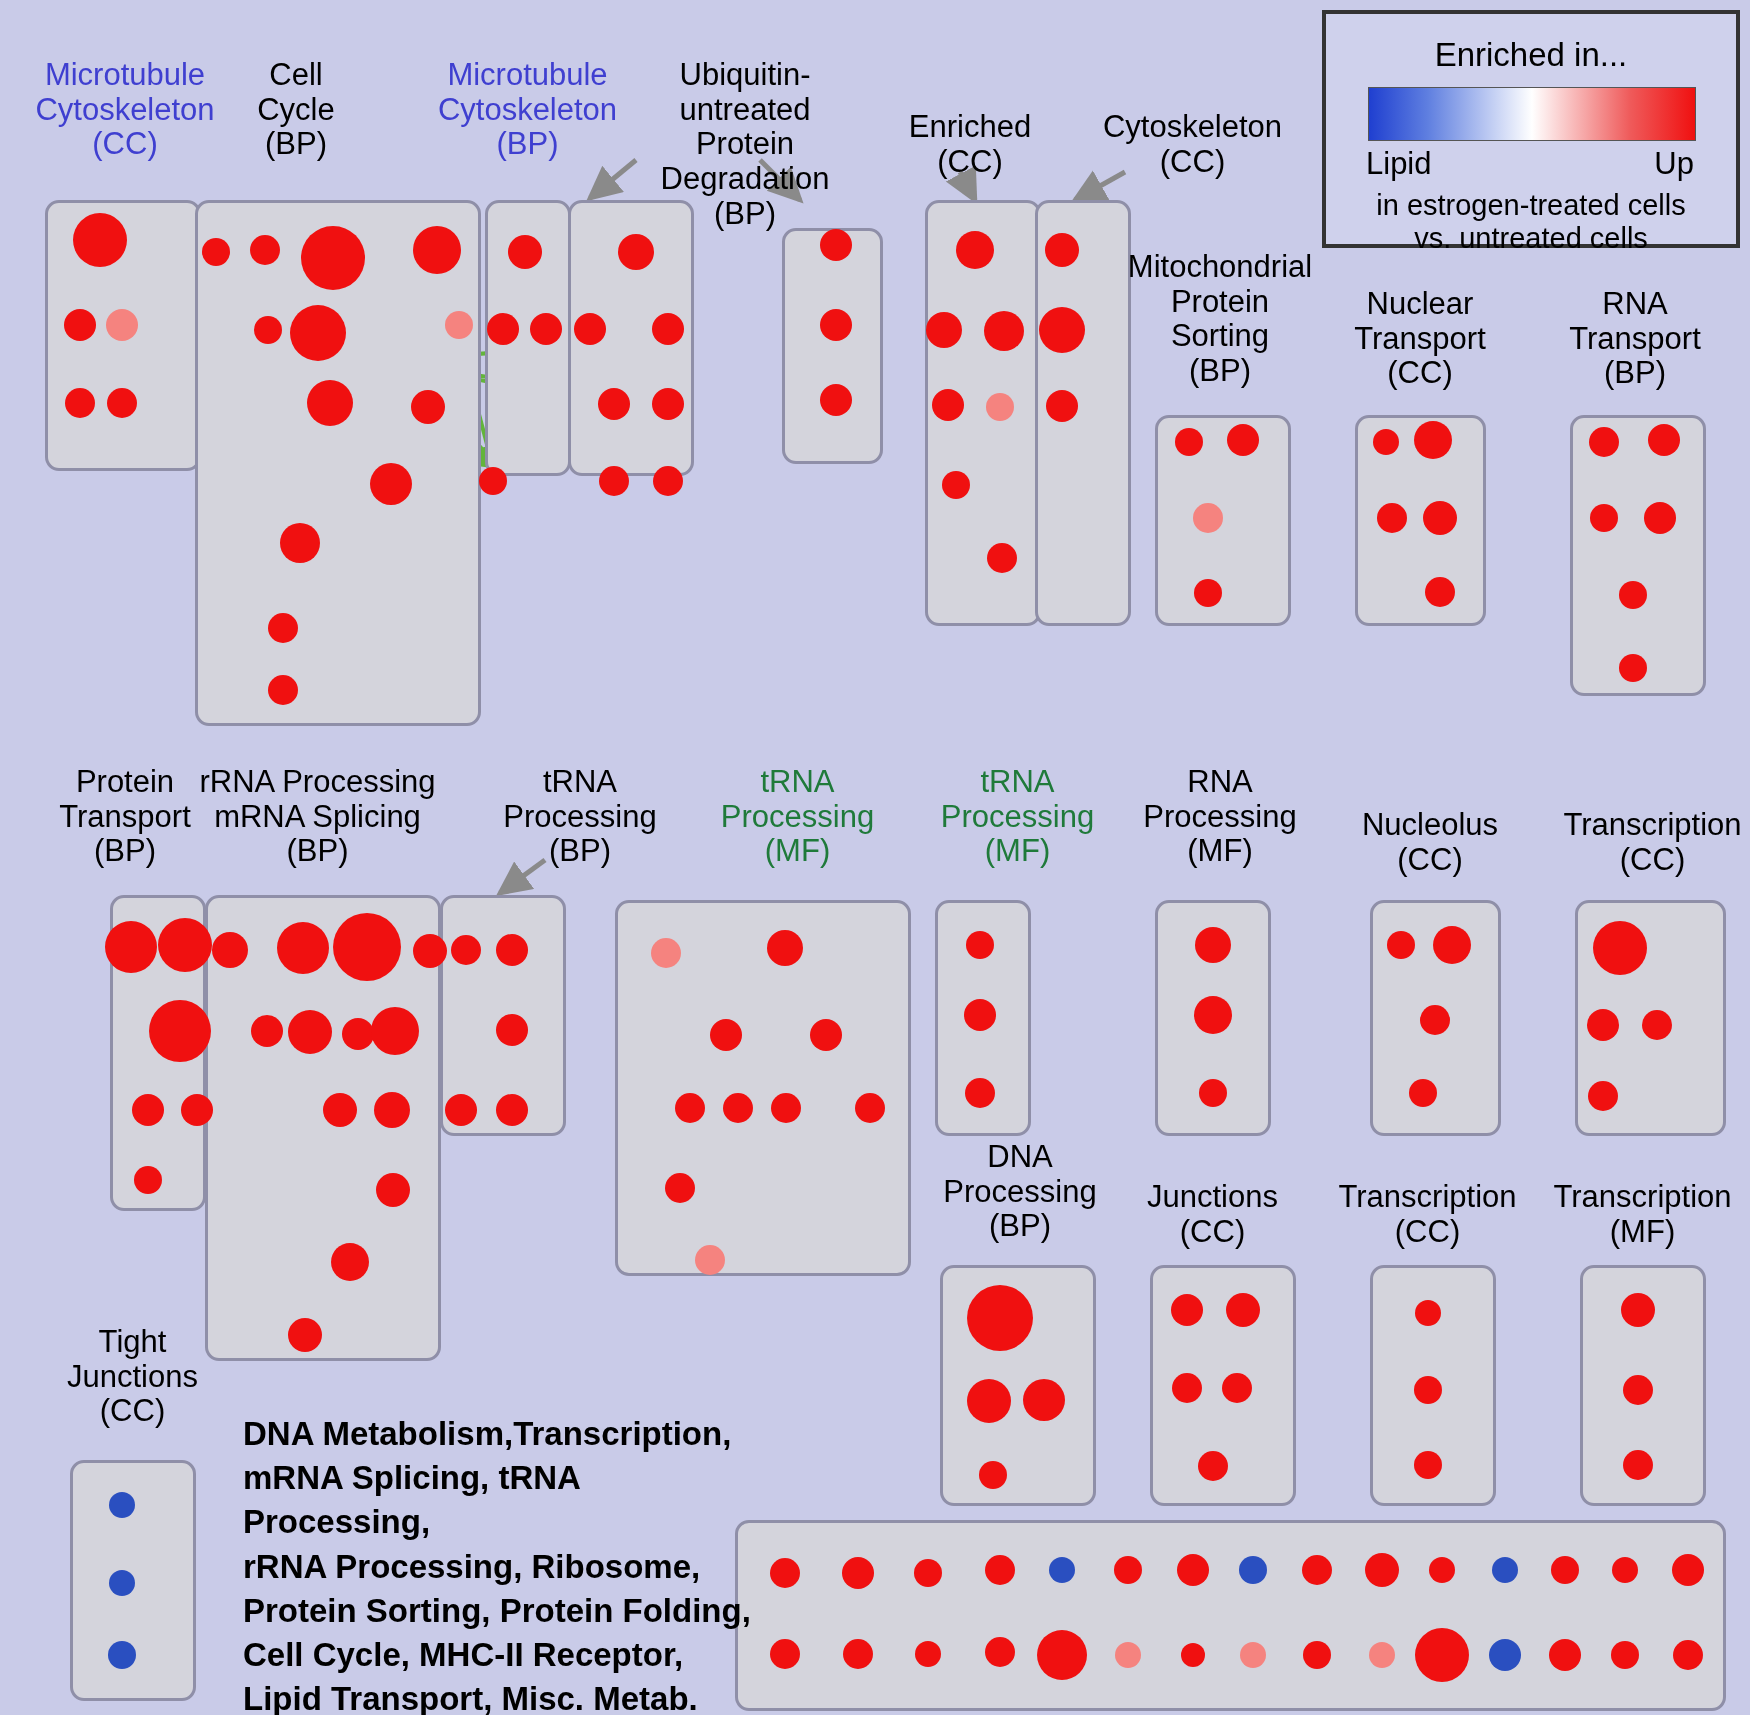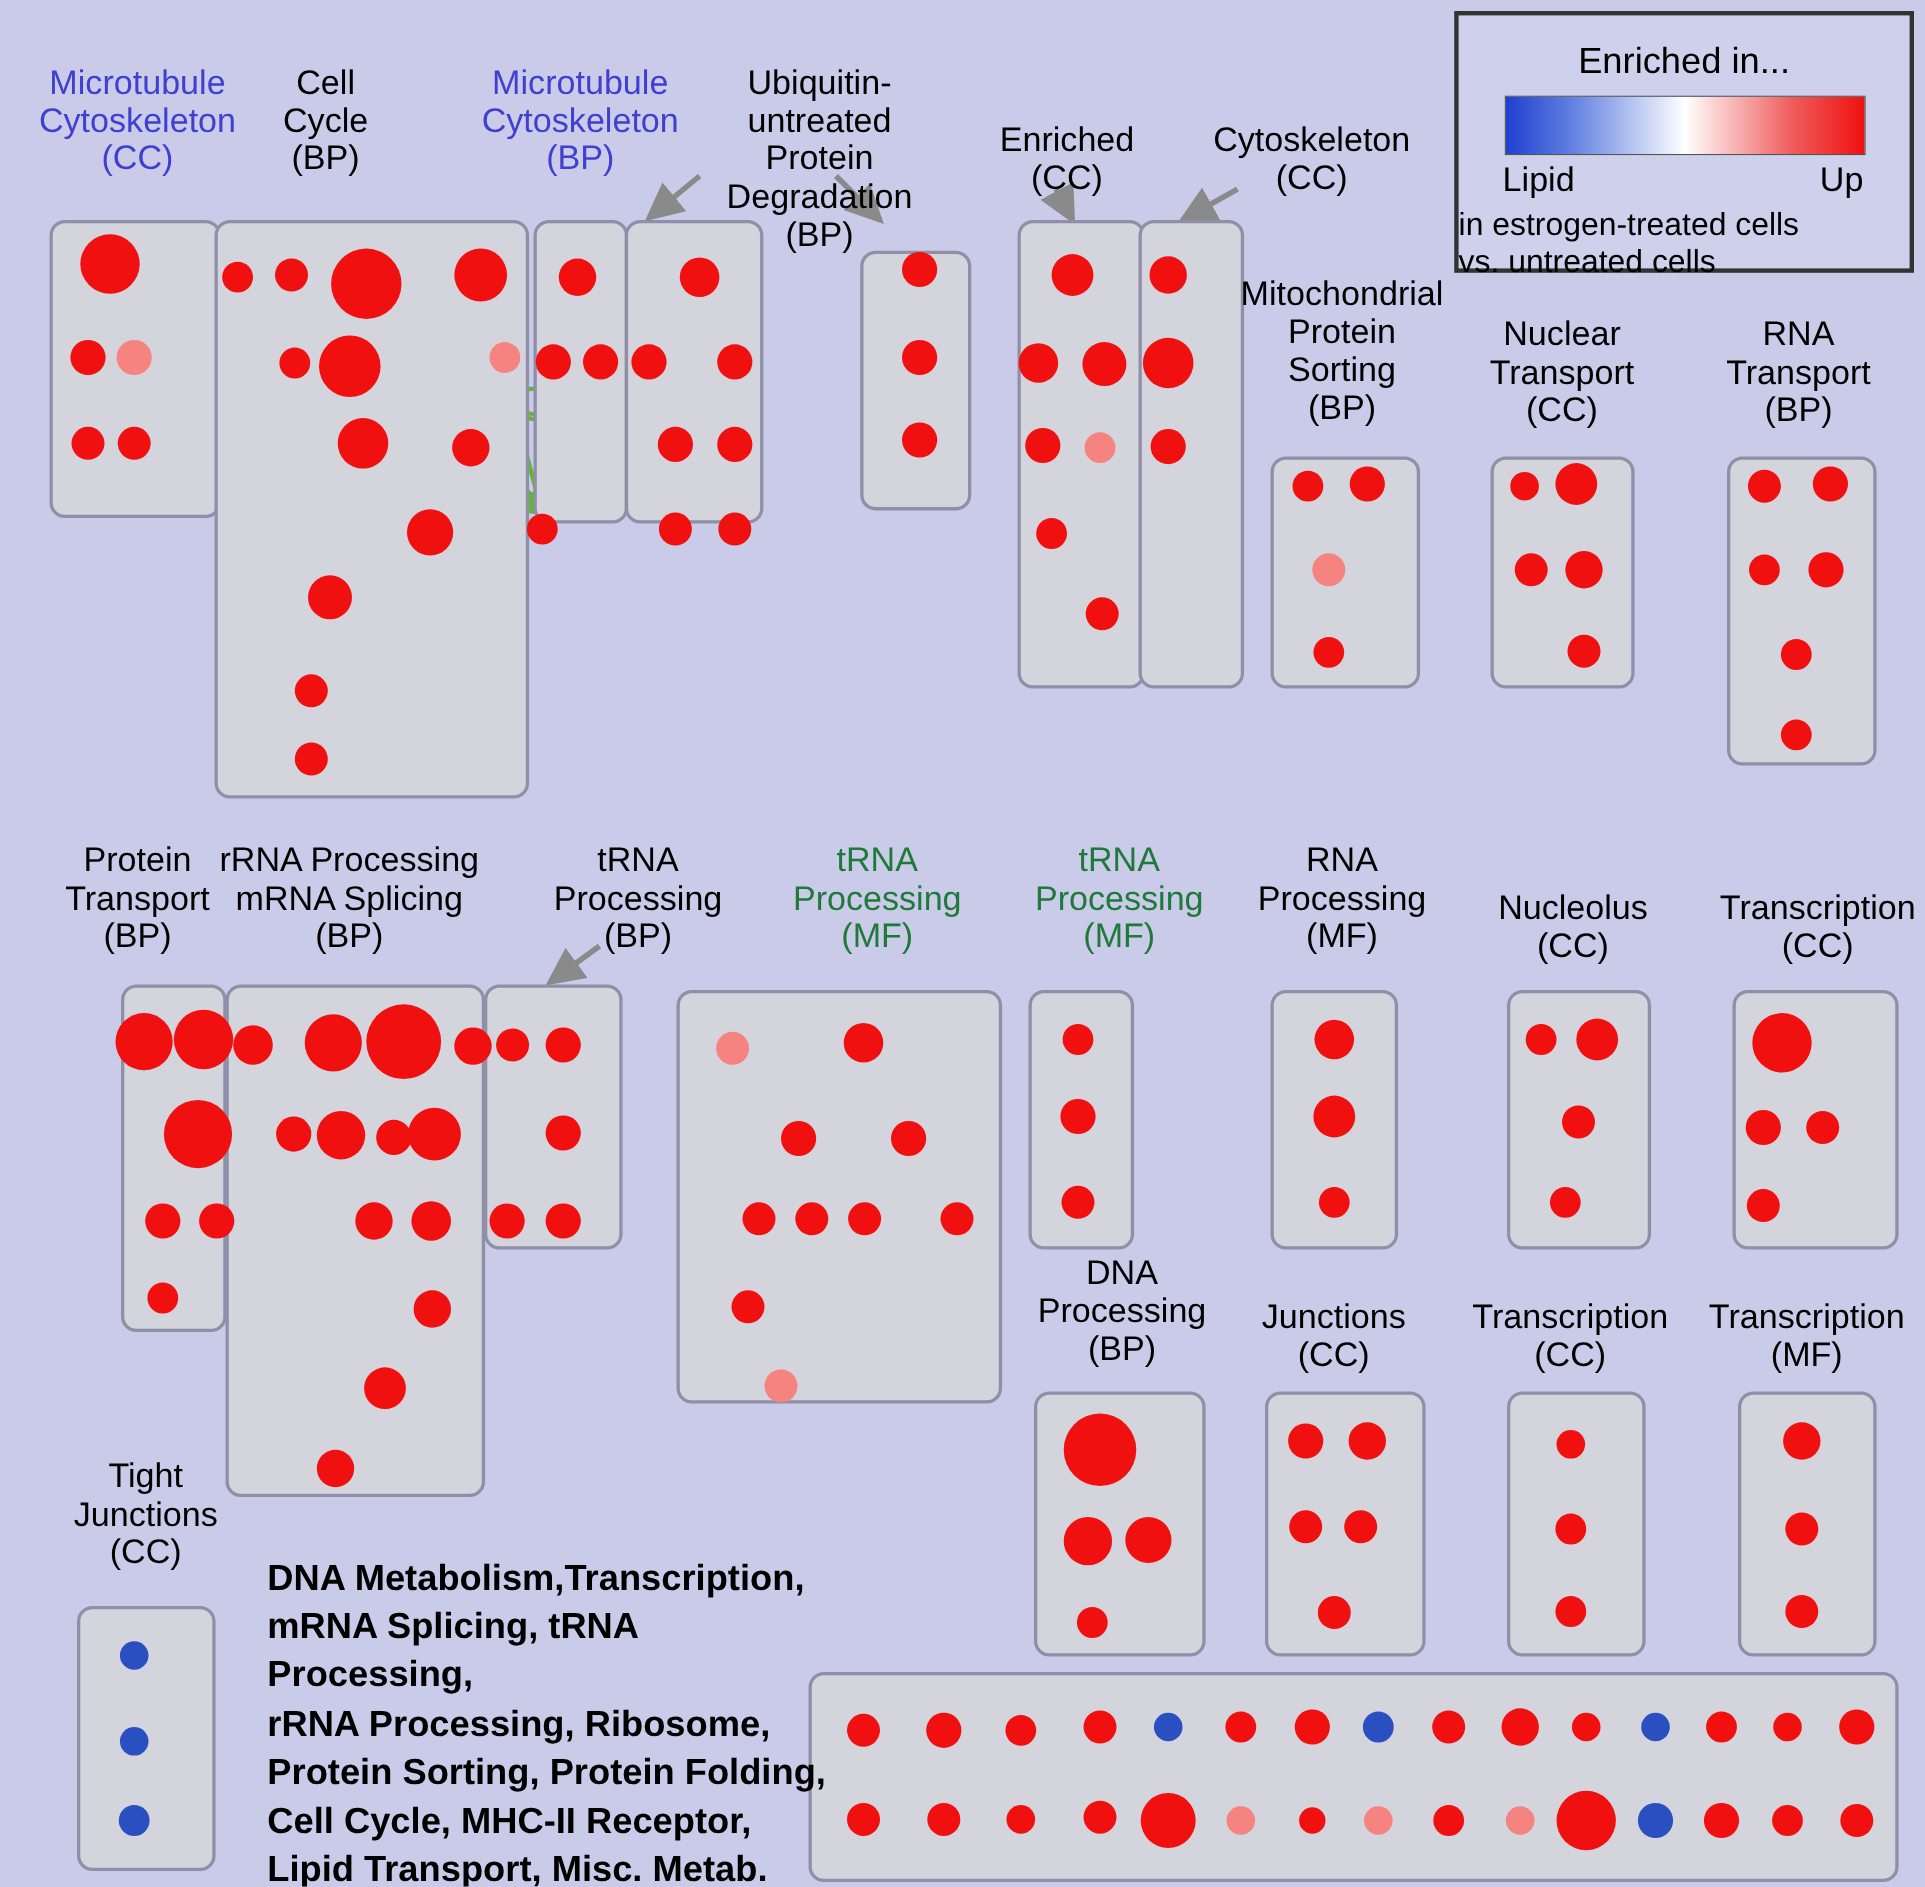--- a/index.html
+++ b/index.html
@@ -43,21 +43,21 @@
   }
   .grad{
     position:absolute;
     background:linear-gradient(to right,#1f3fd0 0%,#5f7fe0 18%,#ffffff 50%,#ef5b5b 80%,#f01010 100%);
     border:1px solid #555;
   }
   .legend-sub{
     position:absolute;font-size:31px;color:#000;
   }
   .legend-note{
-    position:absolute;width:100%;font-size:29px;color:#000;line-height:1.15;white-space:pre-line;
+    position:absolute;width:100%;text-align:center;font-size:29px;color:#000;line-height:1.15;white-space:pre-line;
   }
   .bigtext{
     position:absolute;
     font-size:33px;
     line-height:1.34;
     color:#000;
     white-space:pre-line;
     font-family:"Liberation Sans", sans-serif;
   }
   svg.edges{position:absolute;left:0;top:0;width:1750px;height:1715px;pointer-events:none;}

